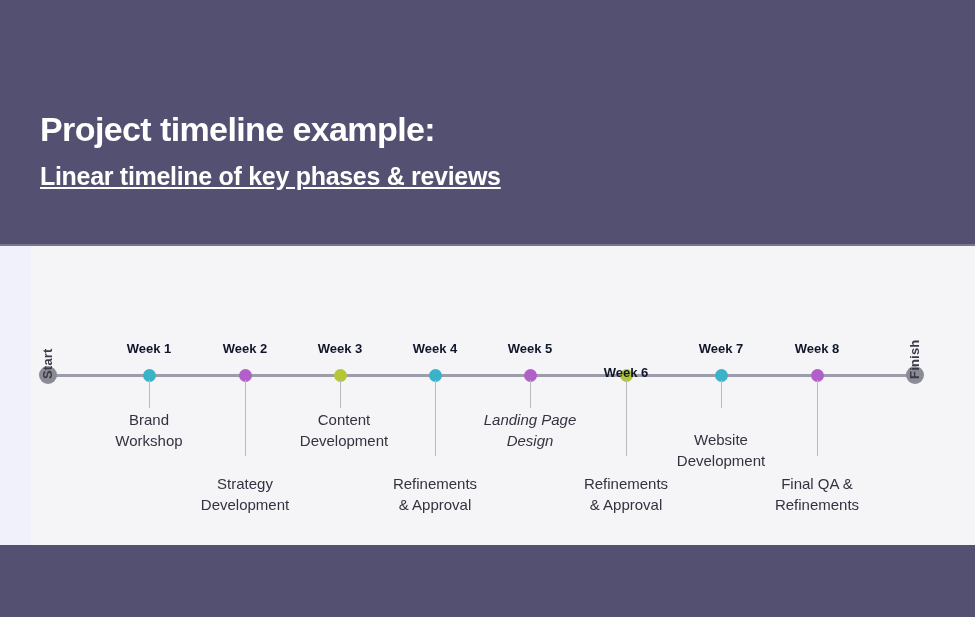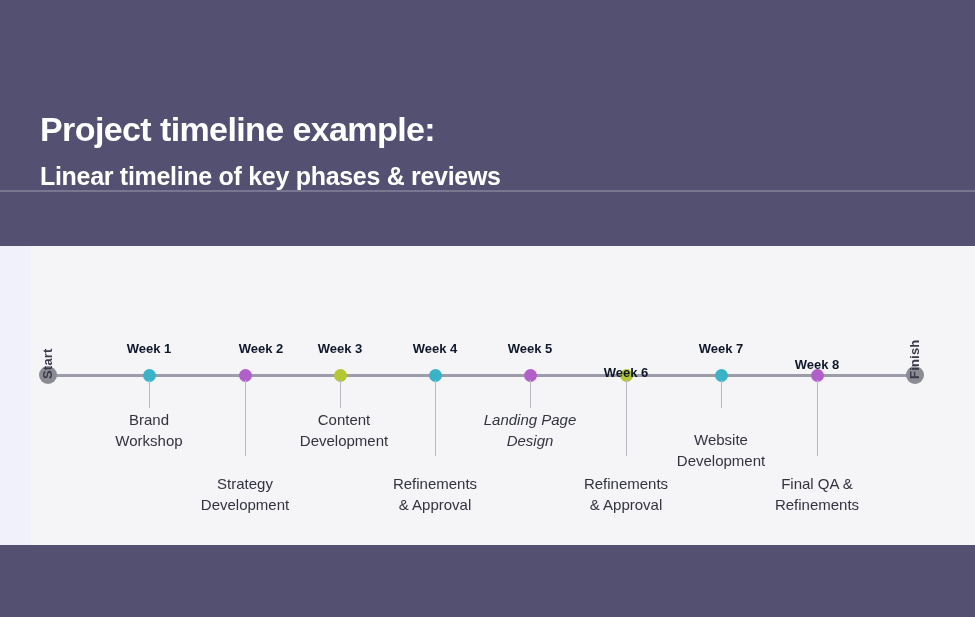--- a/index.html
+++ b/index.html
@@ -18,21 +18,21 @@
     width: 975px;
     height: 617px;
     background: #545072;
   }
 
   
   #header-band {
     position: absolute;
     left: 0; top: 0;
     width: 975px;
-    height: 192px;
+    height: 246px;
     background: #545072;
   }
   #header-band:after {
     content: "";
     position: absolute;
     left: 0; bottom: 0;
     width: 100%;
     height: 2px;
     background: rgba(255,255,255,0.22);
   }
@@ -50,20 +50,21 @@
   #slide-subtitle {
     position: absolute;
     left: 40px;
     top: 160px;
     font-size: 25px;
     line-height: 32px;
     font-weight: 700;
     letter-spacing: -0.3px;
     color: #ffffff;
     white-space: nowrap;
+    text-decoration: underline;
   }
 
   
   #panel {
     position: absolute;
     left: 0;
     top: 246px;
     width: 975px;
     height: 299px;
     background: #f5f5f8;
@@ -178,21 +179,21 @@
         <div class="endcap" style="left: 915px; background: rgb(139, 139, 147);"></div>
         <div class="endcap-label" style="left: 922px; top: 118px;">Finish</div>
         <div class="dot" style="left: 149px; background: rgb(58, 179, 201);"></div>
         <div class="week-label" style="left: 149px;">Week 1</div>
         <div class="stem short" style="left: 149px;"></div>
         <div class="phase-label row-top" style="left: 149px;">
           <div>Brand</div>
           <div>Workshop</div>
         </div>
         <div class="dot" style="left: 245px; background: rgb(178, 96, 201);"></div>
-        <div class="week-label" style="left: 261px;">Week 2</div>
+        <div class="week-label" style="left: 245px;">Week 2</div>
         <div class="stem long" style="left: 245px;"></div>
         <div class="phase-label row-bottom" style="left: 245px;">
           <div>Strategy</div>
           <div>Development</div>
         </div>
         <div class="dot" style="left: 340px; background: rgb(181, 199, 52);"></div>
         <div class="week-label" style="left: 340px;">Week 3</div>
         <div class="stem short" style="left: 340px;"></div>
         <div class="phase-label row-top" style="left: 344px;">
           <div>Content</div>
@@ -220,21 +221,21 @@
           <div>&amp; Approval</div>
         </div>
         <div class="dot" style="left: 721px; background: rgb(58, 179, 201);"></div>
         <div class="week-label" style="left: 721px;">Week 7</div>
         <div class="stem short" style="left: 721px;"></div>
         <div class="phase-label row-top" style="left: 721px; margin-top: 20px;">
           <div>Website</div>
           <div>Development</div>
         </div>
         <div class="dot" style="left: 817px; background: rgb(178, 96, 201);"></div>
-        <div class="week-label" style="left: 817px; margin-top: 16px;">Week 8</div>
+        <div class="week-label" style="left: 817px;">Week 8</div>
         <div class="stem long" style="left: 817px;"></div>
         <div class="phase-label row-bottom" style="left: 817px;">
           <div>Final QA &amp;</div>
           <div>Refinements</div>
         </div>
       </div>
   </div>
 
   <div id="footer-band"></div>
 

